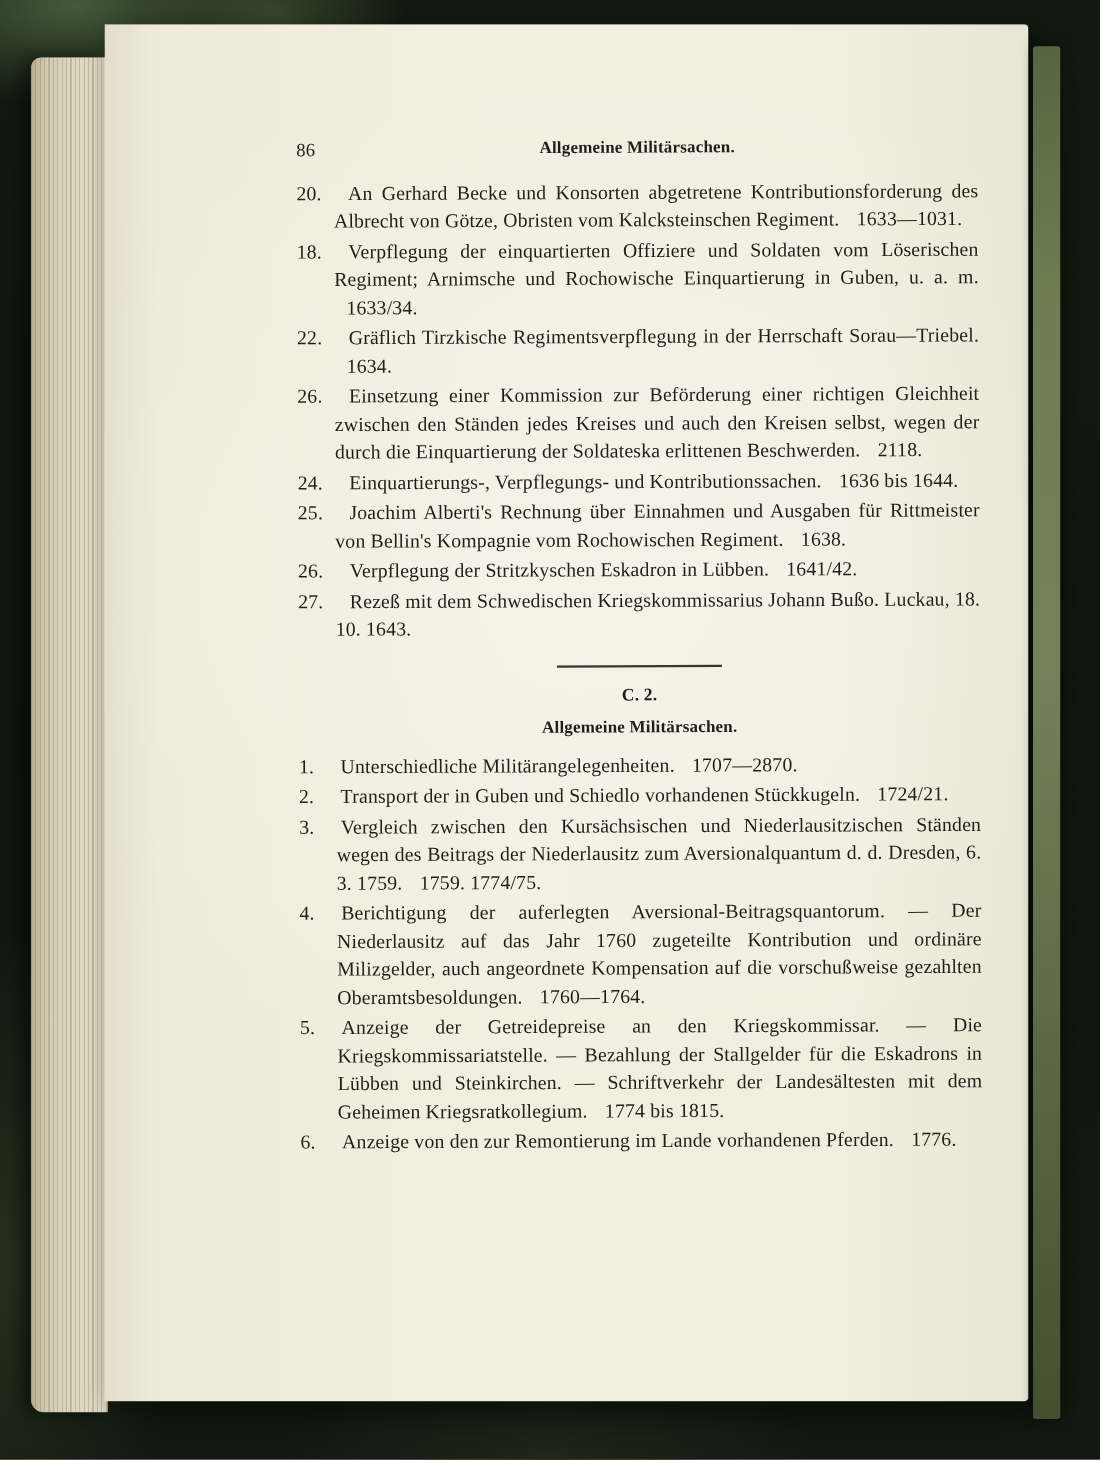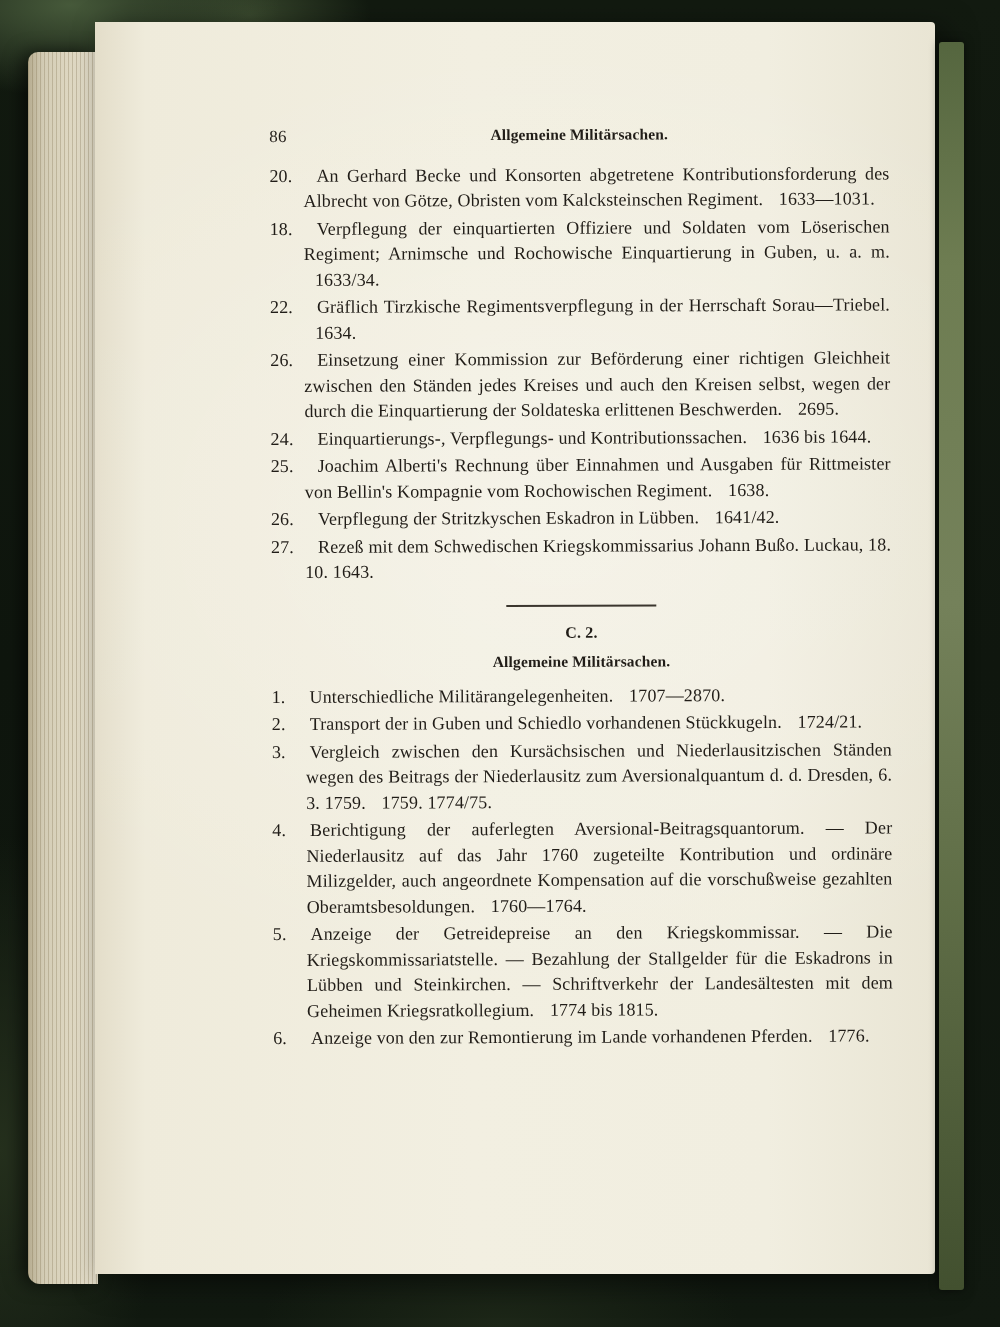--- a/index.html
+++ b/index.html
@@ -153,21 +153,21 @@
         <li class="entry">
           <span class="num">20.</span><span class="txt">An Gerhard Becke und Konsorten abgetretene Kontributionsforderung des Albrecht von Götze, Obristen vom Kalcksteinschen Regiment.</span> <span class="date">1633—1031.</span>
         </li>
         <li class="entry">
           <span class="num">18.</span><span class="txt">Verpflegung der einquartierten Offiziere und Soldaten vom Löserischen Regiment; Arnimsche und Rochowische Einquartierung in Guben, u. a. m.</span> <span class="date">1633/34.</span>
         </li>
         <li class="entry">
           <span class="num">22.</span><span class="txt">Gräflich Tirzkische Regimentsverpflegung in der Herrschaft Sorau—Triebel.</span> <span class="date">1634.</span>
         </li>
         <li class="entry">
-          <span class="num">26.</span><span class="txt">Einsetzung einer Kommission zur Beförderung einer richtigen Gleichheit zwischen den Ständen jedes Kreises und auch den Kreisen selbst, wegen der durch die Einquartierung der Soldateska erlittenen Beschwerden.</span> <span class="date">2695.</span>
+          <span class="num">26.</span><span class="txt">Einsetzung einer Kommission zur Beförderung einer richtigen Gleichheit zwischen den Ständen jedes Kreises und auch den Kreisen selbst, wegen der durch die Einquartierung der Soldateska erlittenen Beschwerden.</span> <span class="date">2118.</span>
         </li>
         <li class="entry">
           <span class="num">24.</span><span class="txt">Einquartierungs-, Verpflegungs- und Kontributionssachen.</span> <span class="date">1636 bis 1644.</span>
         </li>
         <li class="entry">
           <span class="num">25.</span><span class="txt">Joachim Alberti's Rechnung über Einnahmen und Ausgaben für Rittmeister von Bellin's Kompagnie vom Rochowischen Regiment.</span> <span class="date">1638.</span>
         </li>
         <li class="entry">
           <span class="num">26.</span><span class="txt">Verpflegung der Stritzkyschen Eskadron in Lübben.</span> <span class="date">1641/42.</span>
         </li>

